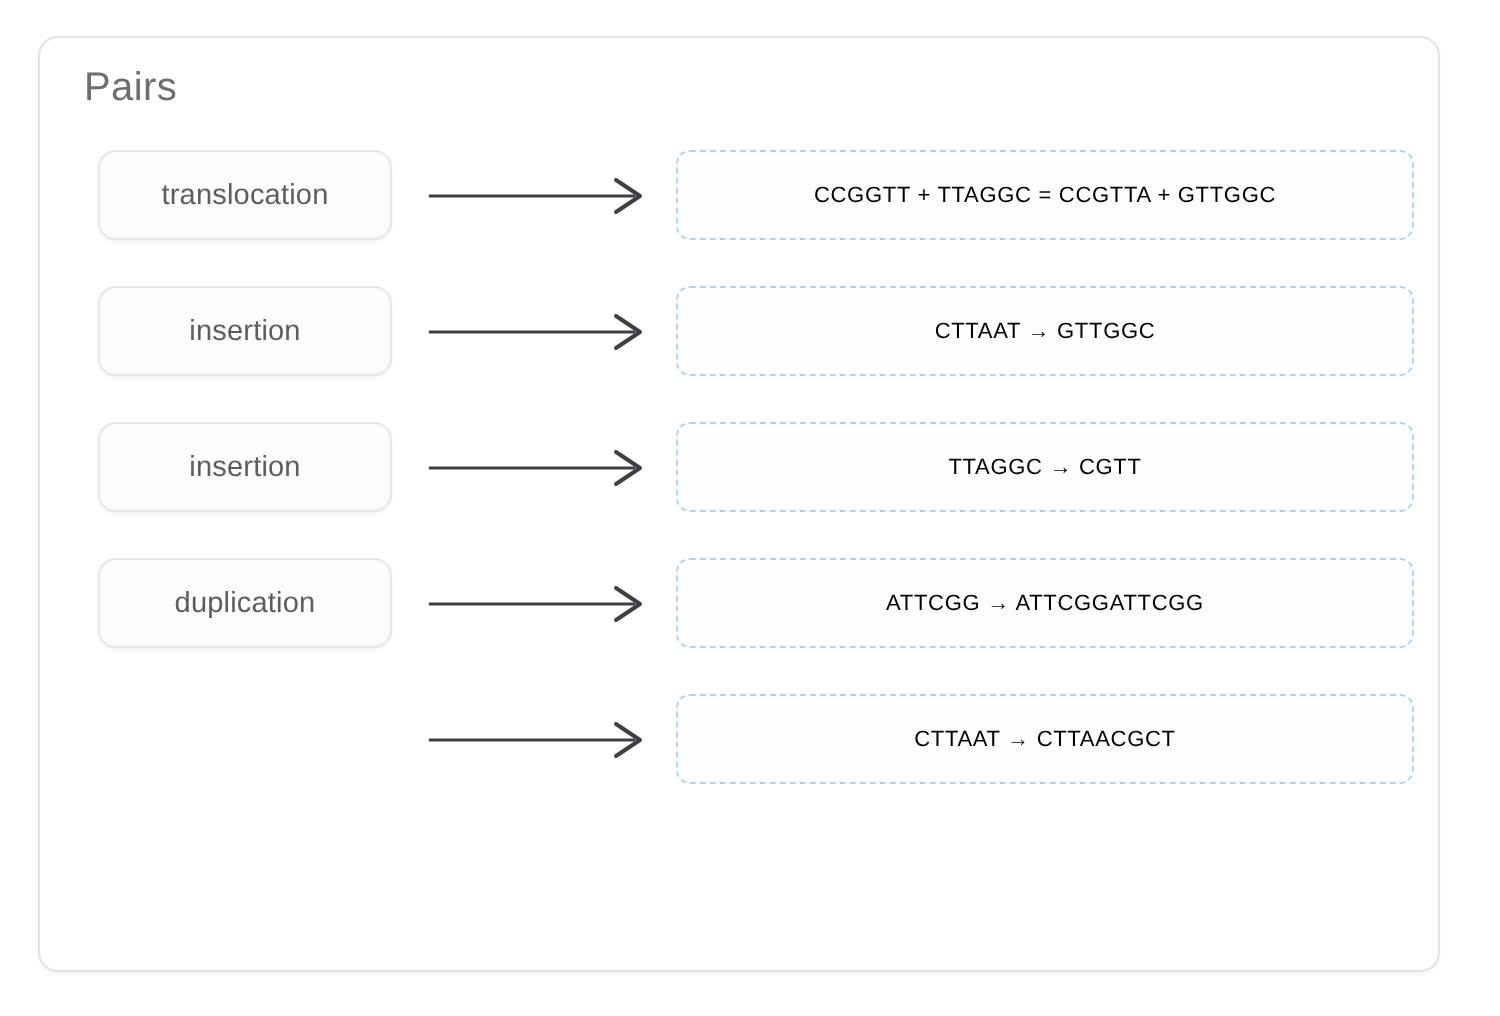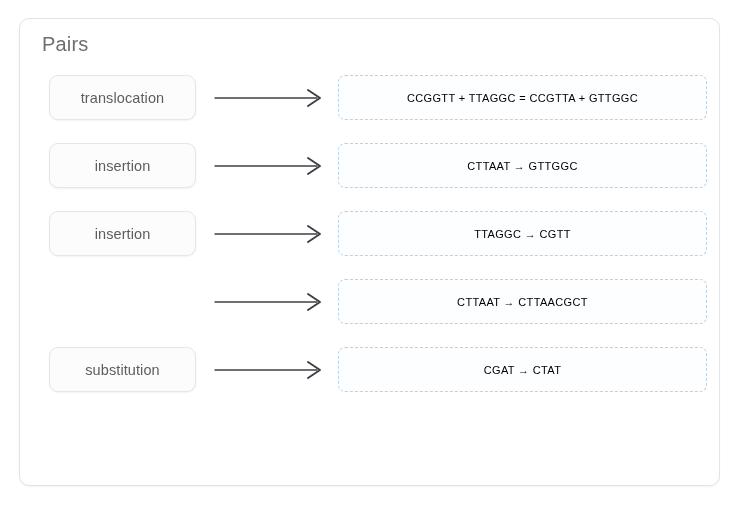--- a/index.html
+++ b/index.html
@@ -170,43 +170,43 @@
           <svg width="120" height="28" viewBox="0 0 120 28">
             <line x1="2" y1="14" x2="104" y2="14" stroke="#3f3f46" stroke-width="1.4" stroke-linecap="round"></line>
             <polyline points="95,6 107,14 95,22" fill="none" stroke="#3f3f46" stroke-width="2" stroke-linecap="round" stroke-linejoin="round"></polyline>
           </svg>
         </div>
         <div class="seq-box">
           <span class="seq-text">TTAGGC → CGTT</span>
         </div>
       </div>
 
+      <div class="row">
+        <div class="pill">
+          <span class="pill-label">duplication</span>
+        </div>
+        <div class="arrow">
+          <svg width="120" height="28" viewBox="0 0 120 28">
+            <line x1="2" y1="14" x2="104" y2="14" stroke="#3f3f46" stroke-width="1.4" stroke-linecap="round"></line>
+            <polyline points="95,6 107,14 95,22" fill="none" stroke="#3f3f46" stroke-width="2" stroke-linecap="round" stroke-linejoin="round"></polyline>
+          </svg>
+        </div>
+        <div class="seq-box">
+          <span class="seq-text">ATTCGG → ATTCGGATTCGG</span>
+        </div>
+      </div>
 
       <div class="row">
         <div class="arrow">
           <svg width="120" height="28" viewBox="0 0 120 28">
             <line x1="2" y1="14" x2="104" y2="14" stroke="#3f3f46" stroke-width="1.4" stroke-linecap="round"></line>
             <polyline points="95,6 107,14 95,22" fill="none" stroke="#3f3f46" stroke-width="2" stroke-linecap="round" stroke-linejoin="round"></polyline>
           </svg>
         </div>
         <div class="seq-box">
           <span class="seq-text">CTTAAT → CTTAACGCT</span>
         </div>
       </div>
 
-      <div class="row">
-        <div class="pill">
-          <span class="pill-label">substitution</span>
-        </div>
-        <div class="arrow">
-          <svg width="120" height="28" viewBox="0 0 120 28">
-            <line x1="2" y1="14" x2="104" y2="14" stroke="#3f3f46" stroke-width="1.4" stroke-linecap="round"></line>
-            <polyline points="95,6 107,14 95,22" fill="none" stroke="#3f3f46" stroke-width="2" stroke-linecap="round" stroke-linejoin="round"></polyline>
-          </svg>
-        </div>
-        <div class="seq-box">
-          <span class="seq-text">CGAT → CTAT</span>
-        </div>
-      </div>
 
     </div>
   </div>
 </div>
 
 </body></html>

